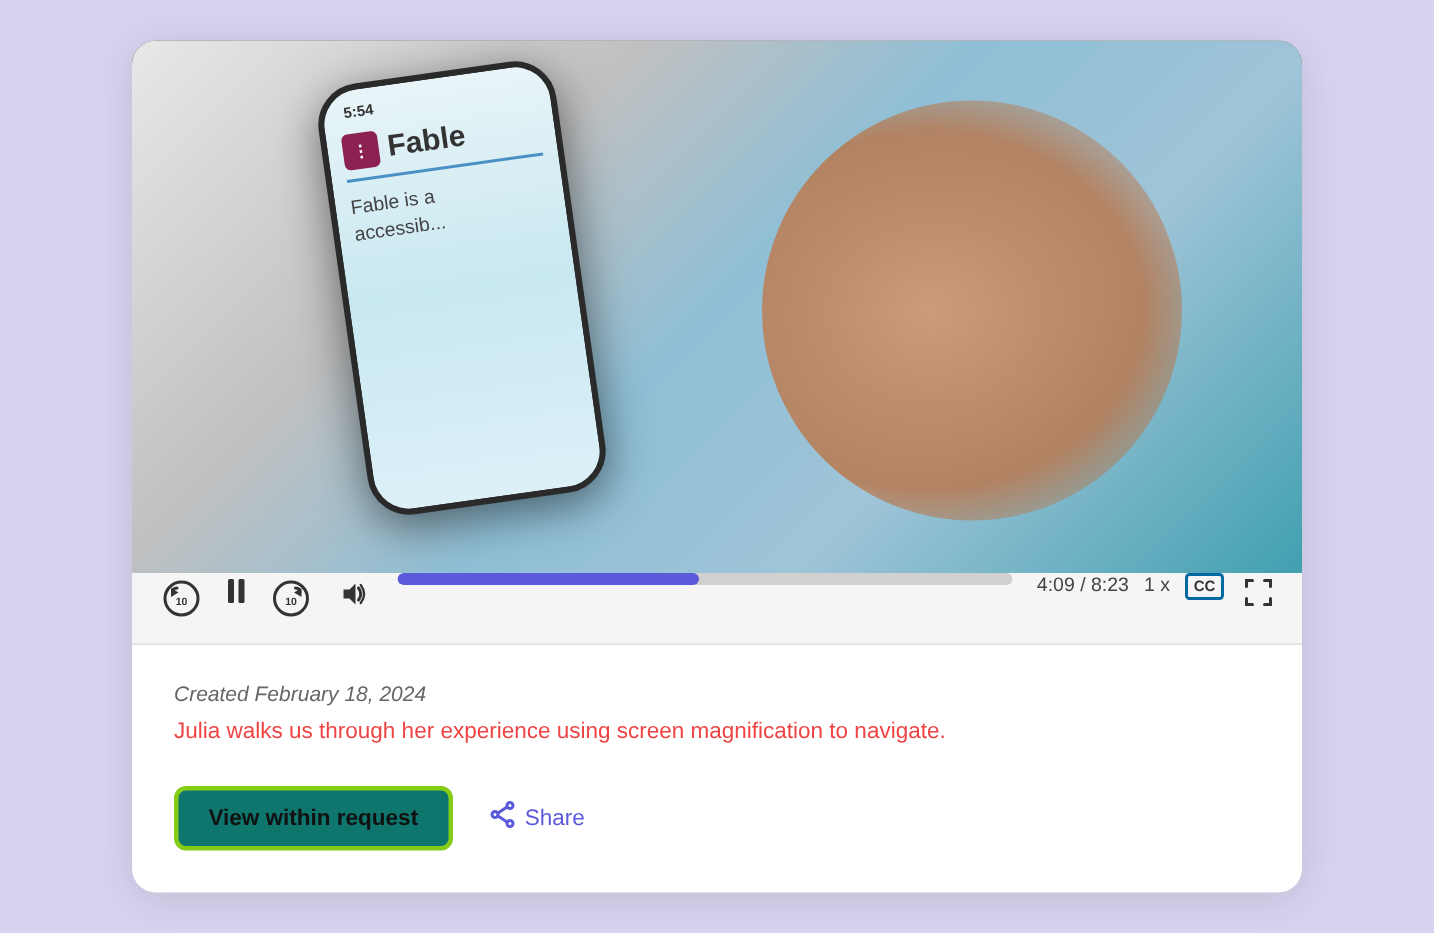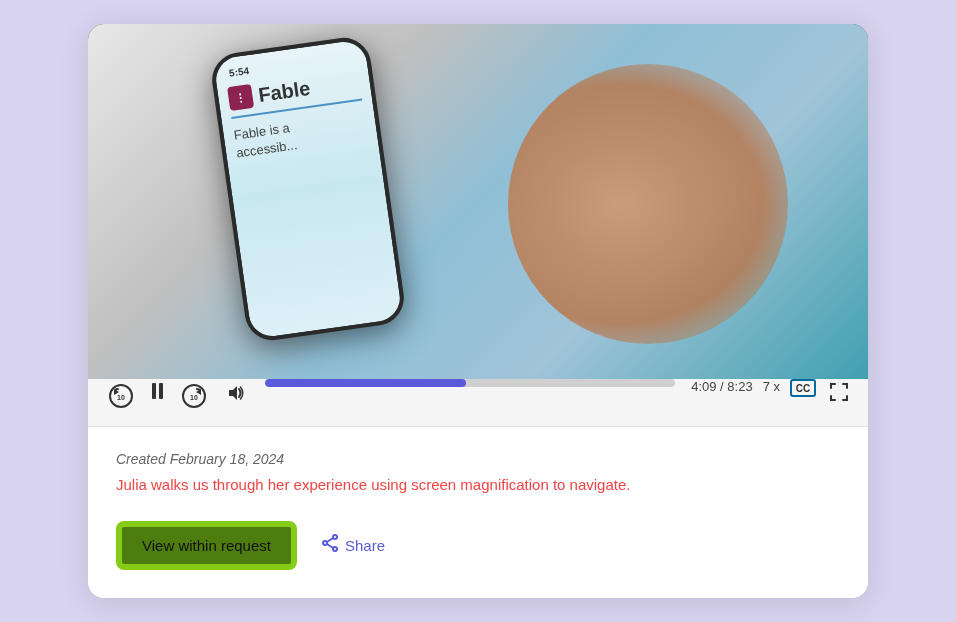--- a/index.html
+++ b/index.html
@@ -251,26 +251,26 @@
     }
 
     .action-buttons {
       display: flex;
       align-items: center;
       gap: 20px;
     }
 
     .btn-view-request {
       padding: 10px 20px;
-      border: 6px solid #84cc16;
+      border: 3px solid #84cc16;
       border-radius: 8px;
-      background: #4d7c0f;
+      background: #0f766e;
       color: #111;
       font-size: 15px;
-      font-weight: 400;
+      font-weight: 700;
       cursor: pointer;
     }
 
     .btn-download, .btn-share {
       background: none;
       border: none;
       color: #5a5adb;
       font-size: 15px;
       font-weight: 500;
       cursor: pointer;
@@ -343,21 +343,21 @@
         <path d="M15.5 4 Q20 10 15.5 16" stroke="#333" stroke-width="1.5" fill="none" stroke-linecap="round"></path>
       </svg>
     </button>
 
     <div class="progress-container">
       <div class="progress-fill" style="width: 49%"></div>
     </div>
 
     <span class="time-display">4:09 / 8:23</span>
 
-    <span class="speed-badge">7 x</span>
+    <span class="speed-badge">1 x</span>
 
     <div class="cc-badge">CC</div>
 
     <button class="ctrl-btn fullscreen-btn" title="Fullscreen">
       <svg width="18" height="18" viewBox="0 0 18 18" fill="none" stroke="#333" stroke-width="2" stroke-linecap="round">
         <polyline points="1,5 1,1 5,1"></polyline>
         <polyline points="13,1 17,1 17,5"></polyline>
         <polyline points="17,13 17,17 13,17"></polyline>
         <polyline points="5,17 1,17 1,13"></polyline>
       </svg>

